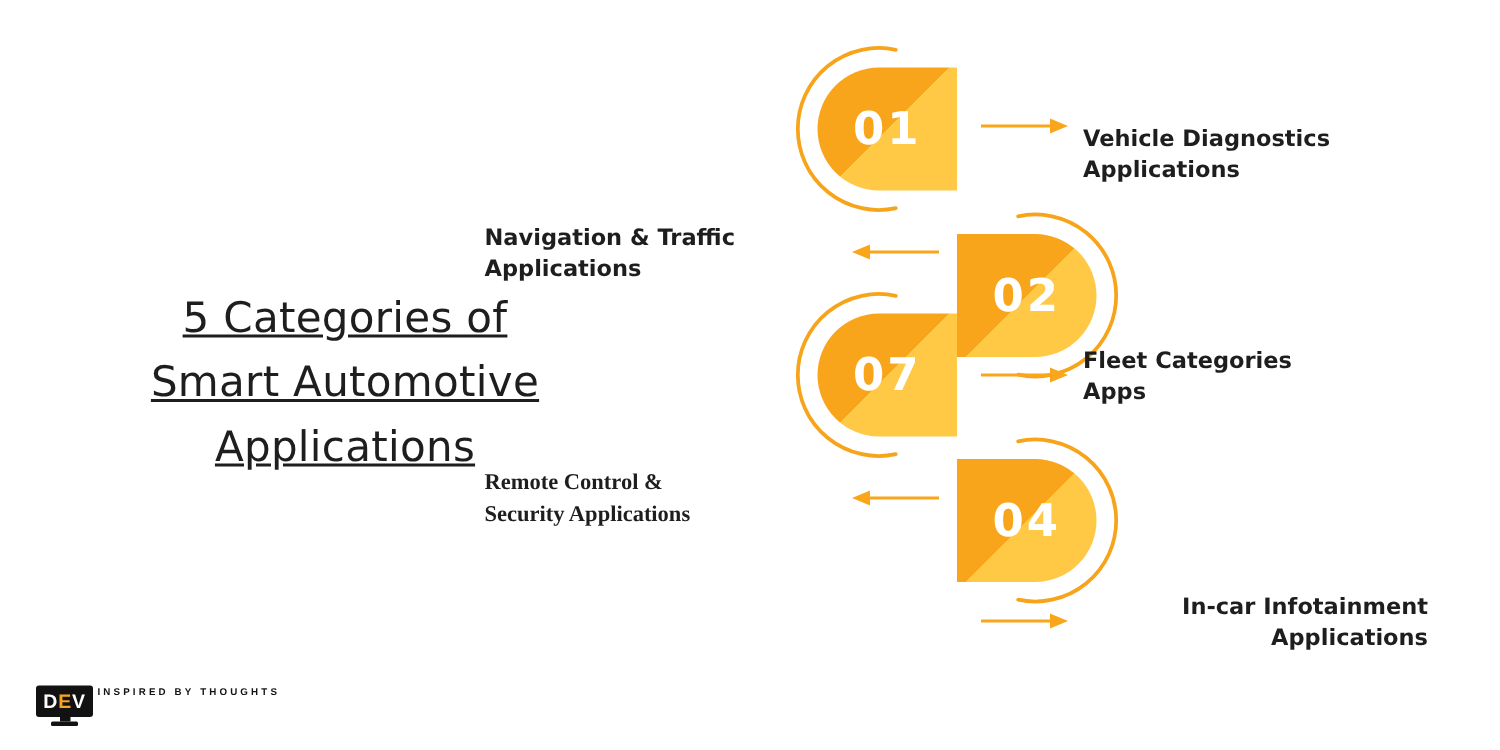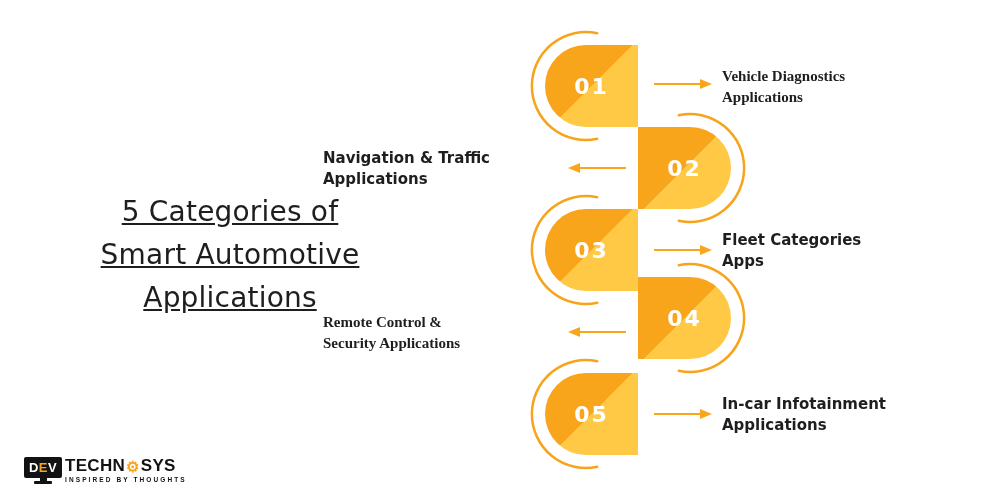--- a/index.html
+++ b/index.html
@@ -13,24 +13,24 @@
     text-align:center;font-size:28px;line-height:43px;font-weight:400;
     color:var(--text,#1e1e1e);white-space:pre-line;letter-spacing:.2px;text-decoration:underline;
   }
   
   .pill{
     position:absolute;width:93px;height:82px;
     display:flex;align-items:center;justify-content:center;
     background:linear-gradient(135deg,var(--orange-dark,#F9A51C) 0 50%,var(--orange-light,#FFC845) 50% 100%);
   }
   .pill.left{border-radius:41px 0 0 41px;}
-  .pill.right{border-radius:0 41px 41px 0;}
+  .pill.right{border-radius:0 41px 41px 0;margin-top:29px;}
   .pill-number{
     position:relative;z-index:2;color:var(--number-text,#fff);
-    font-size:22px;font-weight:700;letter-spacing:2px;
+    font-size:30px;font-weight:700;letter-spacing:2px;
   }
   .arc{position:absolute;width:120px;height:120px;top:-19px;pointer-events:none;}
   .pill.left  .arc{left:-19px;}
   .pill.right .arc{left:-8px;}
   .arc path{fill:none;stroke:var(--arc,#F7A41B);stroke-width:2.5;stroke-linecap:round;}
   
   .arrow{position:absolute;height:10px;width:58px;display:flex;align-items:center;}
   .arrow .shaft{flex:1;height:2px;background:var(--arrow,#F9A61B);}
   .arrow .head{width:0;height:0;border-top:5px solid transparent;border-bottom:5px solid transparent;}
   .arrow.to-right .head{border-left:12px solid var(--arrow,#F9A61B);}
@@ -77,41 +77,41 @@
   <div class="pill left" style="left:545px;top:45px;">
     <svg class="arc" viewBox="0 0 120 120">
       <path d="M71.2 7.2 A54 54 0 1 0 71.2 112.8"></path>
     </svg>
     <span class="pill-number">01</span>
   </div>
   <div class="arrow to-right" style="left:654px;top:79px;">
     <span class="shaft"></span>
     <span class="head"></span>
   </div>
-  <div class="item-label right-side" style="top:66px;font-family:Liberation Serif, serif;">Vehicle Diagnostics
+  <div class="item-label right-side" style="top:82px;">Vehicle Diagnostics
 Applications</div>
 
   <div class="pill right" style="left:638px;top:127px;">
     <svg class="arc" viewBox="0 0 120 120">
       <path d="M48.8 7.2 A54 54 0 1 1 48.8 112.8"></path>
     </svg>
     <span class="pill-number">02</span>
   </div>
   <div class="arrow to-left" style="left:568px;top:163px;">
     <span class="head"></span>
     <span class="shaft"></span>
   </div>
   <div class="item-label left-side" style="top:148px;">Navigation &amp; Traffic
 Applications</div>
 
   <div class="pill left" style="left:545px;top:209px;">
     <svg class="arc" viewBox="0 0 120 120">
       <path d="M71.2 7.2 A54 54 0 1 0 71.2 112.8"></path>
     </svg>
-    <span class="pill-number">03</span>
+    <span class="pill-number">07</span>
   </div>
   <div class="arrow to-right" style="left:654px;top:245px;">
     <span class="shaft"></span>
     <span class="head"></span>
   </div>
   <div class="item-label right-side" style="top:230px;">Fleet Categories
 Apps</div>
 
   <div class="pill right" style="left:638px;top:277px;">
     <svg class="arc" viewBox="0 0 120 120">
@@ -119,46 +119,35 @@
     </svg>
     <span class="pill-number">04</span>
   </div>
   <div class="arrow to-left" style="left:568px;top:327px;">
     <span class="head"></span>
     <span class="shaft"></span>
   </div>
   <div class="item-label left-side" style="top:312px;font-family:Liberation Serif, serif;">Remote Control &amp;
 Security Applications</div>
 
-  <div class="pill left" style="left:545px;top:373px;">
-    <svg class="arc" viewBox="0 0 120 120">
-      <path d="M71.2 7.2 A54 54 0 1 0 71.2 112.8"></path>
-    </svg>
-    <span class="pill-number">05</span>
-  </div>
   <div class="arrow to-right" style="left:654px;top:409px;">
     <span class="shaft"></span>
     <span class="head"></span>
   </div>
-  <div class="item-label right-side" style="top:394px;">In-car Infotainment
+  <div class="item-label right-side" style="top:394px;text-align:right;">In-car Infotainment
 Applications</div>
 
   <div class="logo">
     <div class="monitor">
       <div class="monitor-screen">
         <span>D</span>
           <span class="dev-e">E</span>
           <span>V</span>
       </div>
       <div class="monitor-neck"></div>
       <div class="monitor-base"></div>
     </div>
     <div class="logo-right">
-      <div class="logo-name">
-        <span>TECHN</span>
-          <span class="gear">⚙</span>
-          <span>SYS</span>
-      </div>
       <div class="logo-tagline">INSPIRED BY THOUGHTS</div>
     </div>
   </div>
 
 </div>
 
 </body></html>

